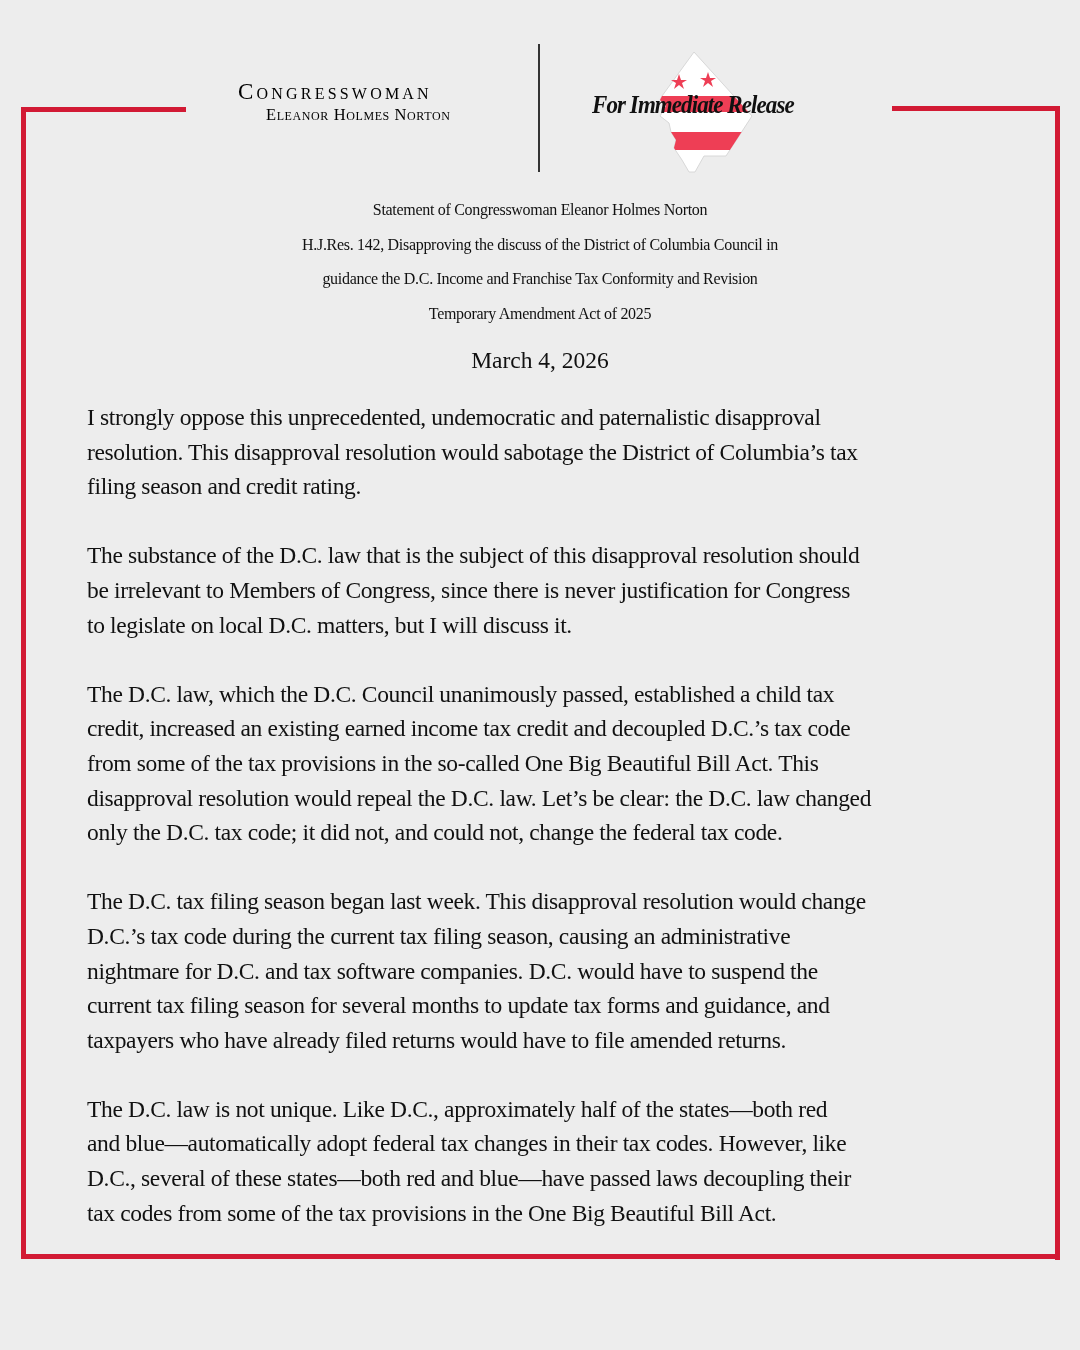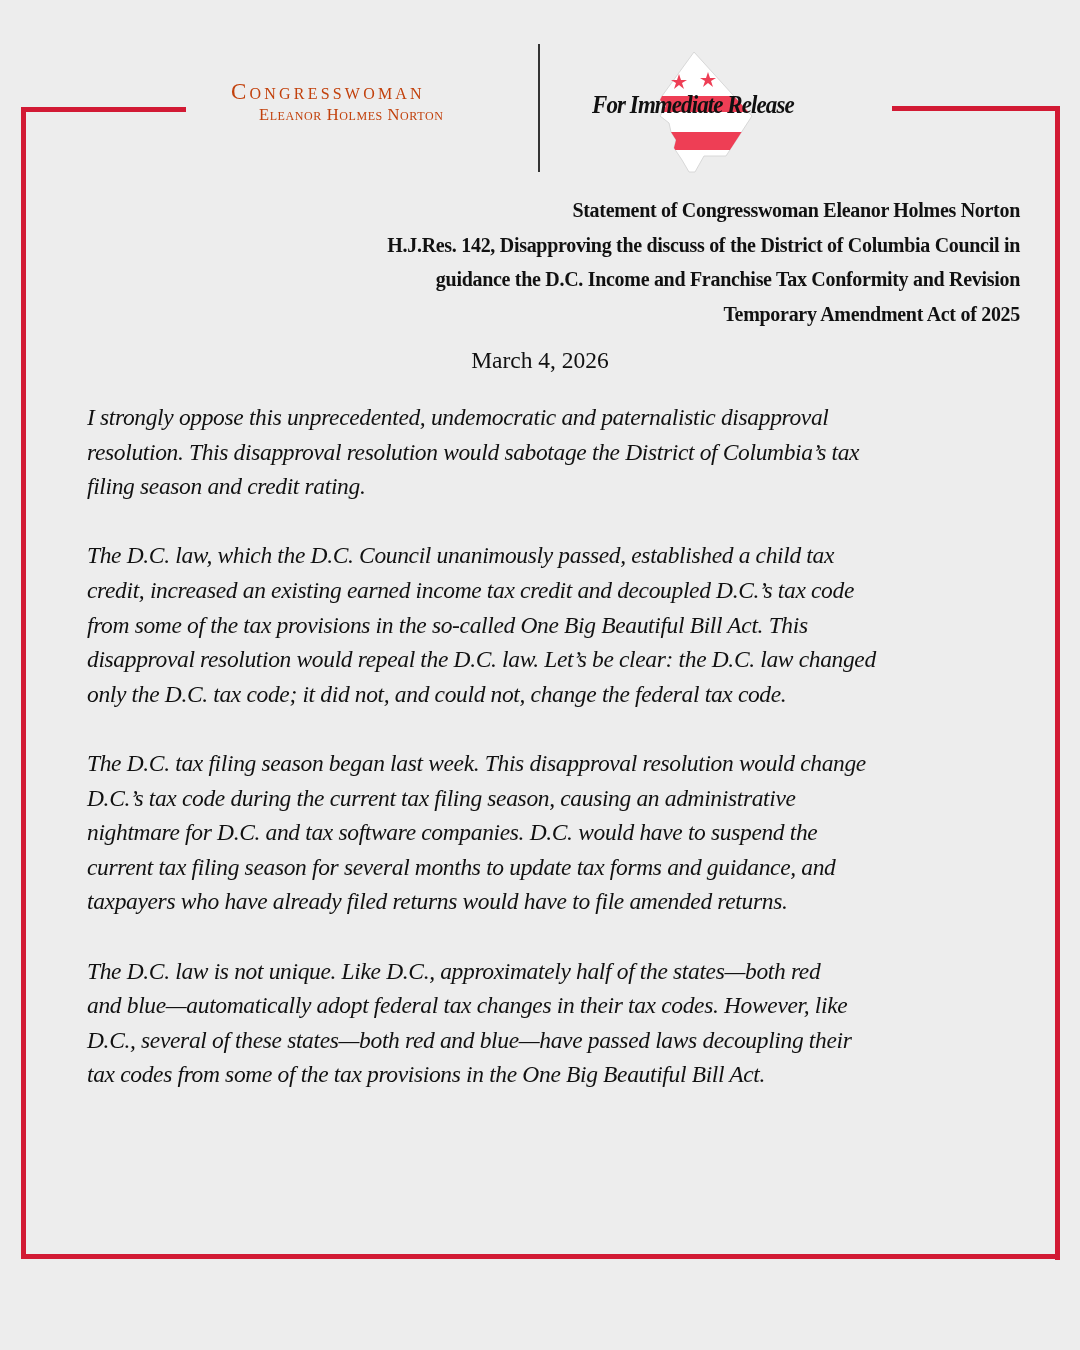--- a/index.html
+++ b/index.html
@@ -12,22 +12,22 @@
       color: #111;
     }
     .frame-line { position: absolute; background: #d21a34; }
     .frame-top-left { left: 21px; top: 107px; width: 165px; height: 5px; }
     .frame-top-right { left: 892px; top: 106px; width: 168px; height: 5px; }
     .frame-left { left: 21px; top: 107px; width: 5px; height: 1152px; }
     .frame-right { left: 1055px; top: 106px; width: 5px; height: 1154px; }
     .frame-bottom { left: 21px; top: 1254px; width: 1039px; height: 5px; }
 
     .logo-left {
-      position: absolute; left: 231px; top: 80px; width: 262px;
-      color: #c2410c;
+      position: absolute; left: 238px; top: 80px; width: 262px;
+      color: #000000;
     }
     .logo-title {
       font-size: 23px; letter-spacing: 3.2px; line-height: 24px;
       font-variant: small-caps; text-transform: lowercase;
       font-weight: normal; white-space: nowrap;
     }
     .logo-title::first-letter { text-transform: uppercase; }
     .logo-sub {
       font-size: 16.5px; letter-spacing: 0.6px; line-height: 22px;
       font-variant: small-caps; white-space: nowrap; margin-top: 0px; margin-left: 28px;
@@ -43,33 +43,33 @@
     .release-text {
       position: absolute; left: 0; top: 41px;
       font-size: 25px; font-style: italic; font-weight: bold;
       letter-spacing: -1px; white-space: nowrap; color: #111;
       font-family: "Liberation Serif", serif;
       transform: scaleX(0.92); transform-origin: left center;
     }
 
     .heading {
       position: absolute; left: 60px; width: 960px; top: 193px;
-      text-align: right; font-weight: bold; font-size: 20px;
+      text-align: center; font-weight: normal; font-size: 16px;
       line-height: 34.5px; letter-spacing: -0.3px;
     }
     .heading div { white-space: nowrap; }
     .date {
       position: absolute; left: 60px; width: 960px; top: 344px;
       text-align: center; font-size: 23.5px; line-height: 32px;
     }
     .body {
       position: absolute; left: 87px; width: 930px; top: 400px;
       font-size: 23.5px; line-height: 34.6px; letter-spacing: -0.35px;
     }
-    .body p { margin: 0 0 34.6px 0; white-space: pre-line; font-style: italic; }
+    .body p { margin: 0 0 34.6px 0; white-space: pre-line; }
   </style>
 </head>
 <body>
 
 <div class="frame-line frame-top-left"></div>
 <div class="frame-line frame-top-right"></div>
 <div class="frame-line frame-left"></div>
 <div class="frame-line frame-right"></div>
 <div class="frame-line frame-bottom"></div>
 
@@ -104,20 +104,23 @@
   <div>guidance the D.C. Income and Franchise Tax Conformity and Revision</div>
   <div>Temporary Amendment Act of 2025</div>
 </div>
 
 <div class="date">March 4, 2026</div>
 
 <div class="body">
   <p>I strongly oppose this unprecedented, undemocratic and paternalistic disapproval
 resolution.  This disapproval resolution would sabotage the District of Columbia’s tax
 filing season and credit rating.</p>
+  <p>The substance of the D.C. law that is the subject of this disapproval resolution should
+be irrelevant to Members of Congress, since there is never justification for Congress
+to legislate on local D.C. matters, but I will discuss it.</p>
   <p>The D.C. law, which the D.C. Council unanimously passed, established a child tax
 credit, increased an existing earned income tax credit and decoupled D.C.’s tax code
 from some of the tax provisions in the so-called One Big Beautiful Bill Act.  This
 disapproval resolution would repeal the D.C. law.  Let’s be clear: the D.C. law changed
 only the D.C. tax code; it did not, and could not, change the federal tax code.</p>
   <p>The D.C. tax filing season began last week.  This disapproval resolution would change
 D.C.’s tax code during the current tax filing season, causing an administrative
 nightmare for D.C. and tax software companies.  D.C. would have to suspend the
 current tax filing season for several months to update tax forms and guidance, and
 taxpayers who have already filed returns would have to file amended returns.</p>

